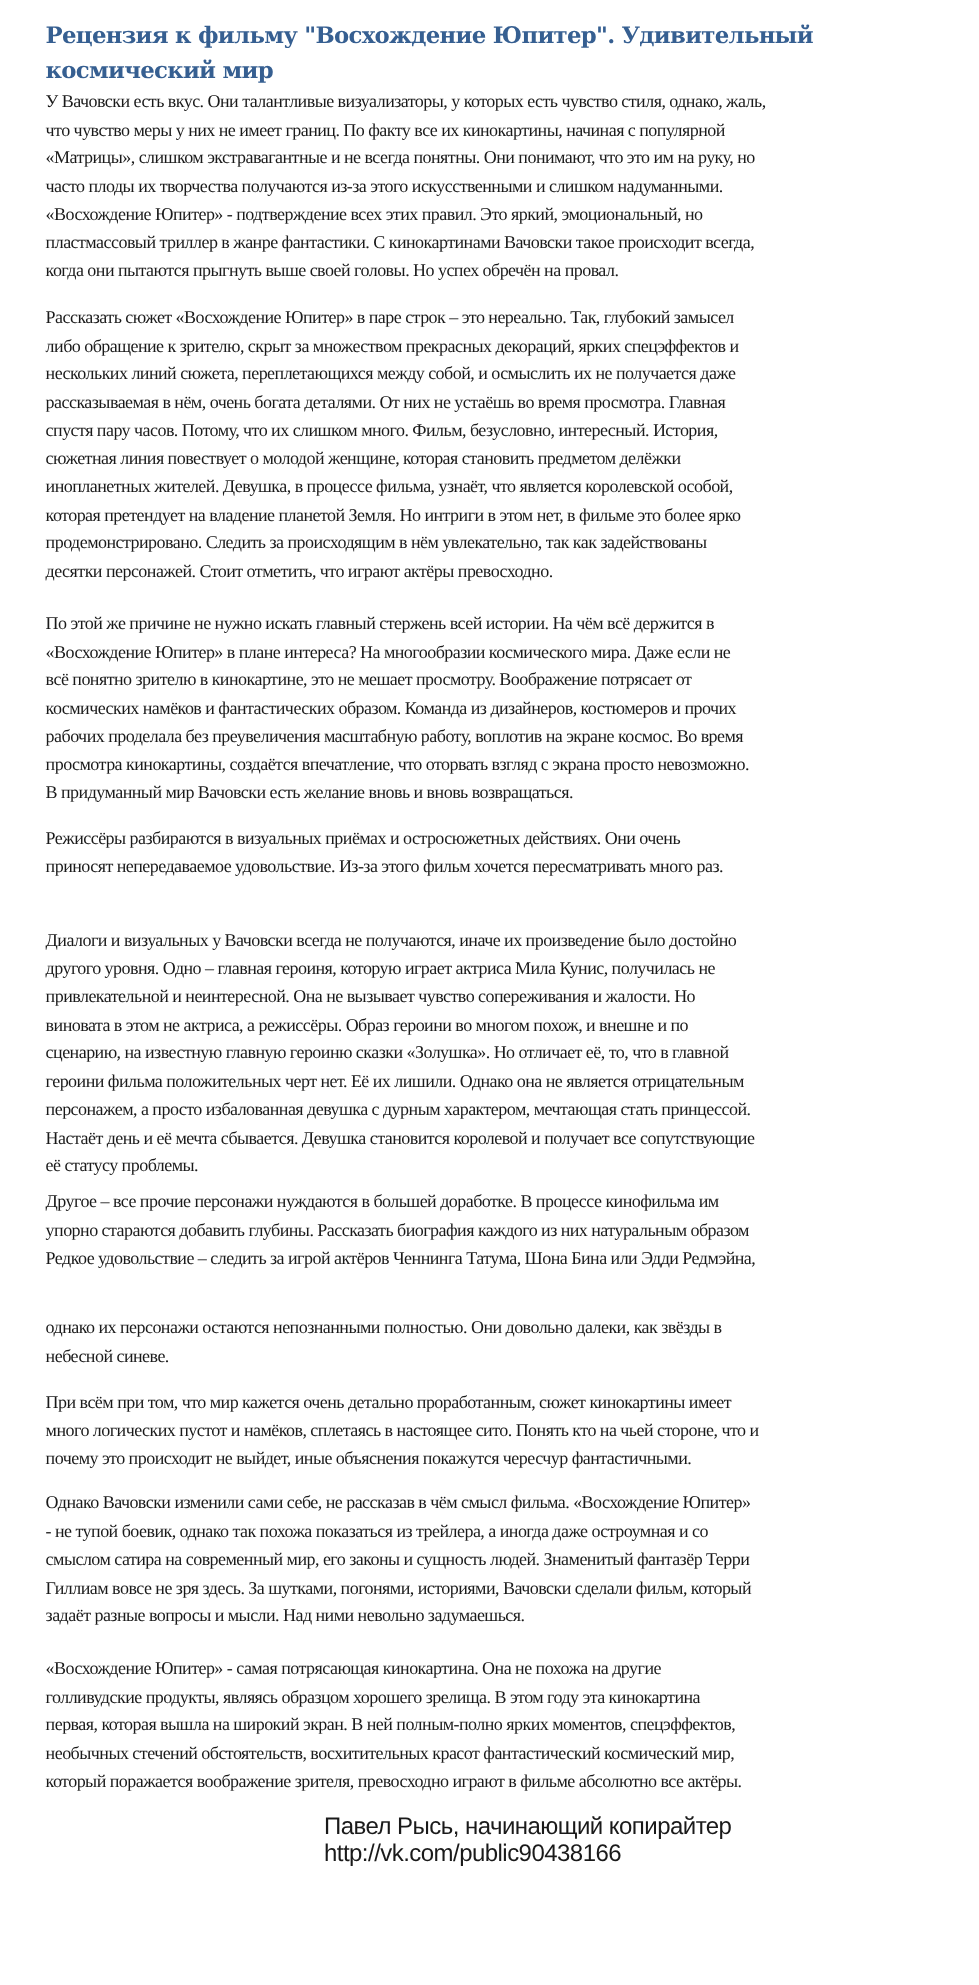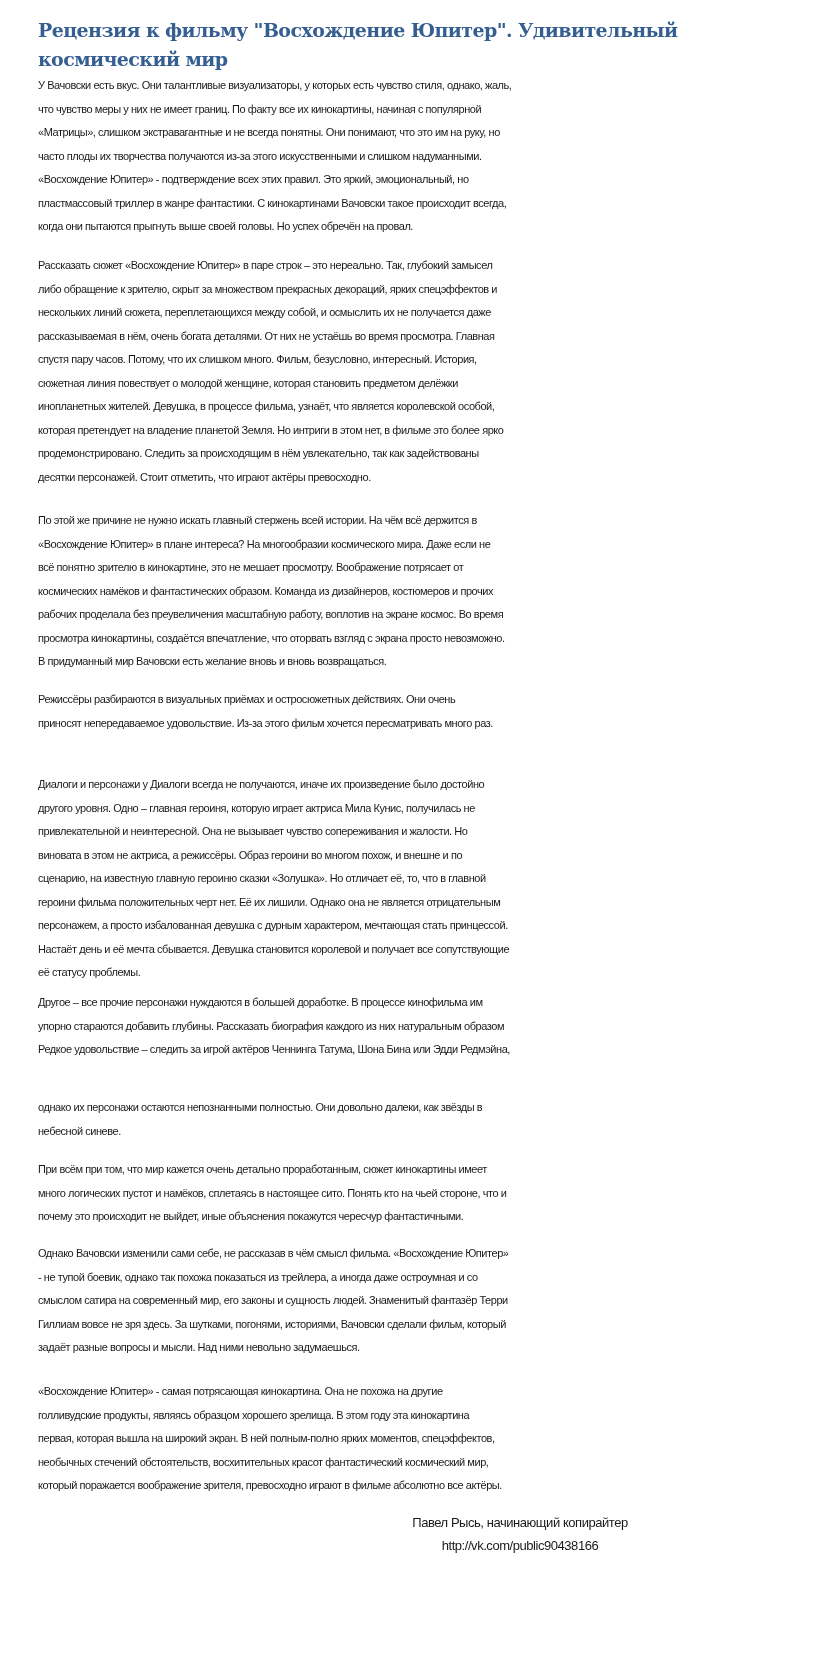--- a/index.html
+++ b/index.html
@@ -5,27 +5,27 @@
   html, body { margin:0; padding:0; background:#ffffff; }
   body { width:816px; height:1654px; position:relative; overflow:hidden; }
   .title {
     position:absolute; left:38px; top:16px; width:760px;
     font-family:"DejaVu Serif", serif; font-weight:bold; font-size:19px;
     line-height:29px; color:#365f91; letter-spacing:-0.6px; margin:0;
   }
   .title .ln { display:block; white-space:nowrap; }
   .para {
     position:absolute; left:38px; width:760px; margin:0;
-    font-family:Liberation Sans, sans-serif; font-size:11px;
+    font-family:Liberation Serif, serif; font-size:15px;
     line-height:23.5px; color:#1a1a1a; letter-spacing:-0.45px;
   }
   .para .ln { display:block; white-space:nowrap; height:23.5px; }
   .sig {
-    position:absolute; right:46px; width:500px; text-align:center; margin:0;
-    font-family:"Liberation Sans", sans-serif; font-size:13px;
+    position:absolute; right:46px; width:500px; text-align:left; margin:0;
+    font-family:"Liberation Sans", sans-serif; font-size:20px;
     line-height:23px; color:#1a1a1a; letter-spacing:-0.45px;
   }
   .sig .ln { display:block; white-space:nowrap; }
 </style>
 </head>
 <body>
 
 <h1 class="title">
   <span class="ln">Рецензия к фильму "Восхождение Юпитер". Удивительный</span>
   <span class="ln">космический мир</span>
@@ -63,21 +63,21 @@
   <span class="ln">просмотра кинокартины, создаётся впечатление, что оторвать взгляд с экрана просто невозможно.</span>
   <span class="ln">В придуманный мир Вачовски есть желание вновь и вновь возвращаться.</span>
 </p>
 
 <p class="para" style="top:688px">
   <span class="ln">Режиссёры разбираются в визуальных приёмах и остросюжетных действиях. Они очень</span>
   <span class="ln">приносят непередаваемое удовольствие. Из-за этого фильм хочется пересматривать много раз.</span>
 </p>
 
 <p class="para" style="top:773px">
-  <span class="ln">Диалоги и персонажи у Диалоги всегда не получаются, иначе их произведение было достойно</span>
+  <span class="ln">Диалоги и визуальных у Вачовски всегда не получаются, иначе их произведение было достойно</span>
   <span class="ln">другого уровня. Одно – главная героиня, которую играет актриса Мила Кунис, получилась не</span>
   <span class="ln">привлекательной и неинтересной. Она не вызывает чувство сопереживания и жалости. Но</span>
   <span class="ln">виновата в этом не актриса, а режиссёры. Образ героини во многом похож, и внешне и по</span>
   <span class="ln">сценарию, на известную главную героиню сказки «Золушка». Но отличает её, то, что в главной</span>
   <span class="ln">героини фильма положительных черт нет. Её их лишили. Однако она не является отрицательным</span>
   <span class="ln">персонажем, а просто избалованная девушка с дурным характером, мечтающая стать принцессой.</span>
   <span class="ln">Настаёт день и её мечта сбывается. Девушка становится королевой и получает все сопутствующие</span>
   <span class="ln">её статусу проблемы.</span>
 </p>
 

